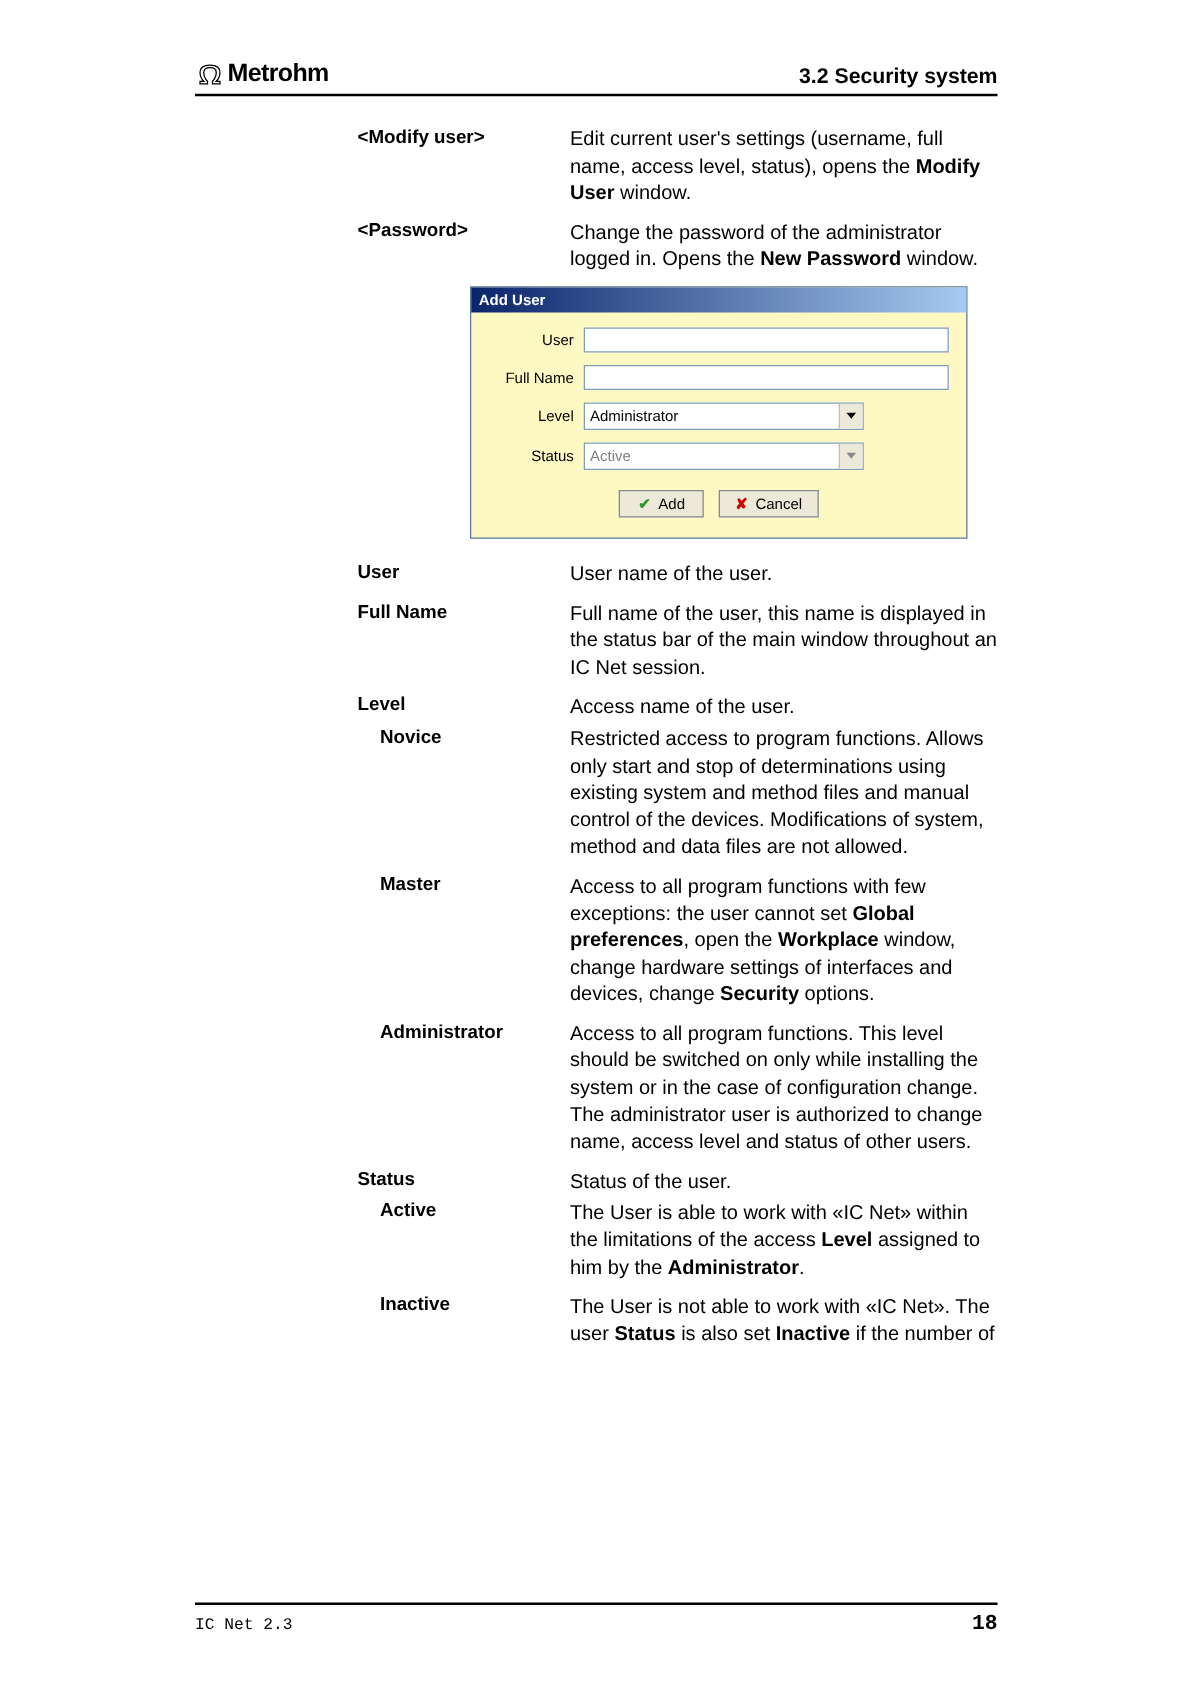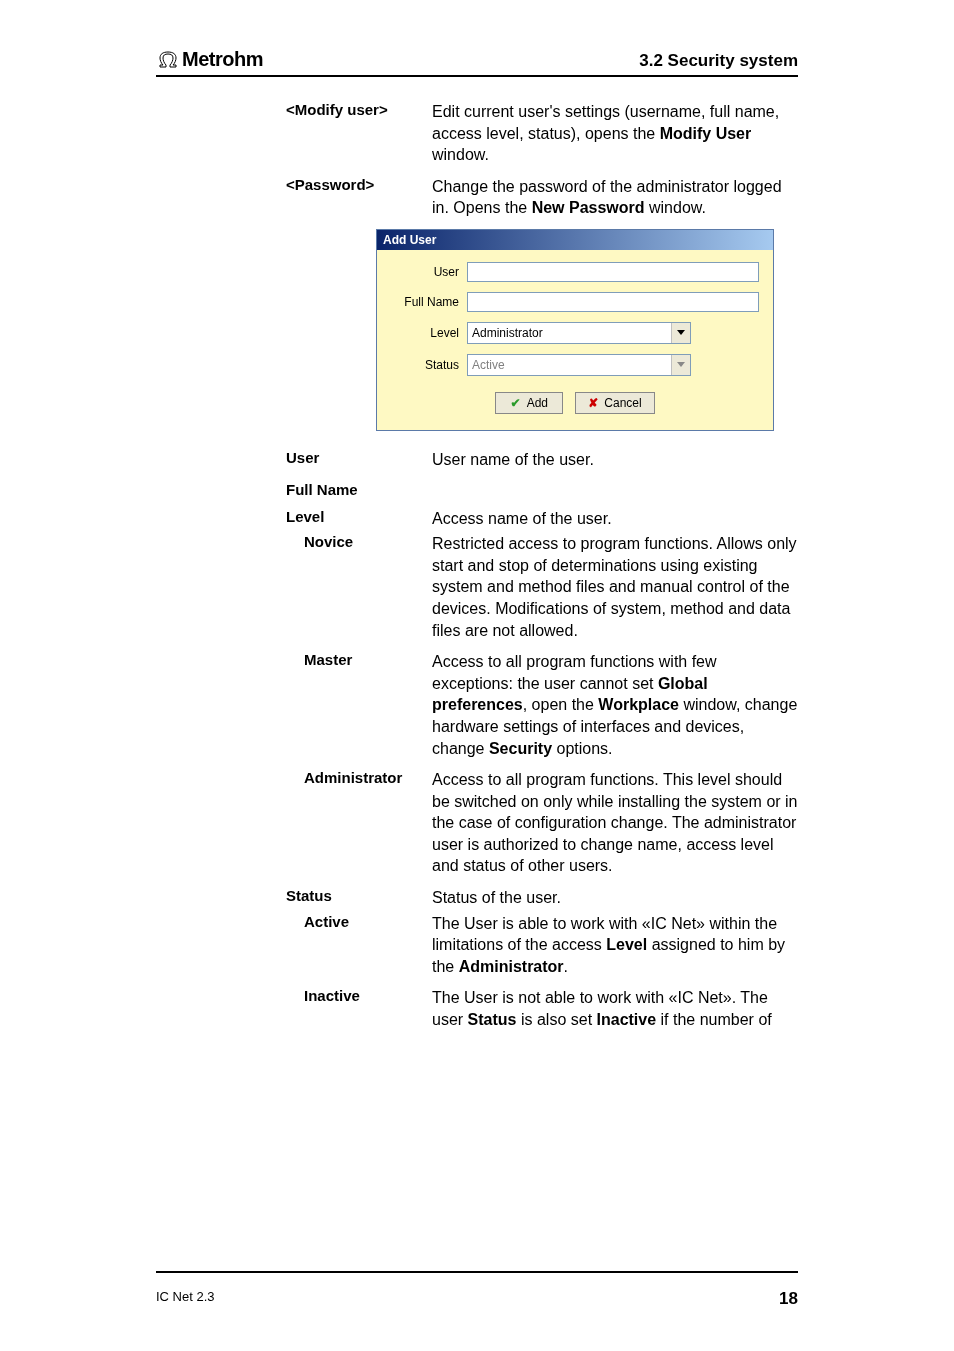--- a/index.html
+++ b/index.html
@@ -43,20 +43,21 @@
   .section-label {
     font-weight: 700;
     font-size: 17px;
   }
   .content {
     margin-left: 130px;
   }
   .def-row {
     display: flex;
     margin-bottom: 10px;
+    gap: 24px;
   }
   .def-row.indent1 { margin-left: 18px; }
   .def-term {
     width: 146px;
     flex-shrink: 0;
     font-weight: 700;
     font-size: 15px;
   }
   .def-term.sub { width: 128px; font-size: 15px; }
   .def-desc {
@@ -160,23 +161,24 @@
   .win-btn .ico { font-weight: 700; }
   .ico.green { color: #2a9b2a; }
   .ico.red { color: #c00; }
   .footer-row {
     position: absolute;
     bottom: 42px;
     left: 72px;
     right: 72px;
     display: flex;
     justify-content: space-between;
-    align-items: flex-start;
+    align-items: center;
     border-top: 2px solid #000;
-    padding-top: 16px;
+    padding-top: 6px;
+    font-family: Liberation Mono, monospace;
   }
   .footer-left { font-size: 13px; }
   .footer-right { font-size: 17px; font-weight: 700; }
 </style>
 </head>
 <body>
 
 <div class="page">
   <div class="header-row">
     <div class="brand">
@@ -252,20 +254,21 @@
         </div>
       </div>
     </div>
 
     <div class="def-row">
       <div class="def-term">User</div>
       <div class="def-desc">User name of the user.</div>
     </div>
     <div class="def-row">
       <div class="def-term">Full Name</div>
+      <div class="def-desc">Full name of the user, this name is displayed in the status bar of the main window throughout an IC Net session.</div>
     </div>
     <div class="def-row" style="margin-bottom:4px;">
       <div class="def-term">Level</div>
       <div class="def-desc">Access name of the user.</div>
     </div>
     <div class="def-row indent1">
       <div class="def-term sub">Novice</div>
       <div class="def-desc">Restricted access to program functions. Allows only start and stop of determinations using existing system and method files and manual control of the devices. Modifications of system, method and data files are not allowed.</div>
     </div>
     <div class="def-row indent1">

